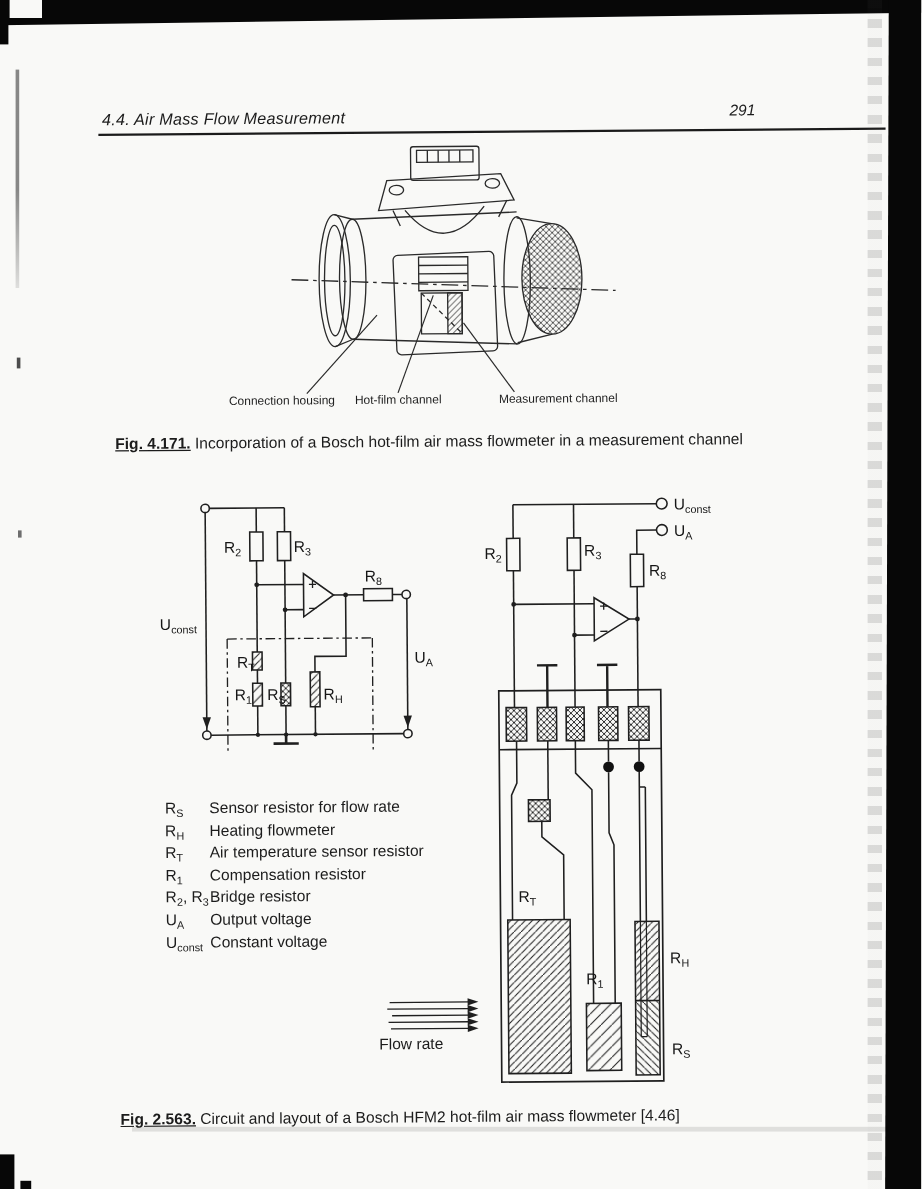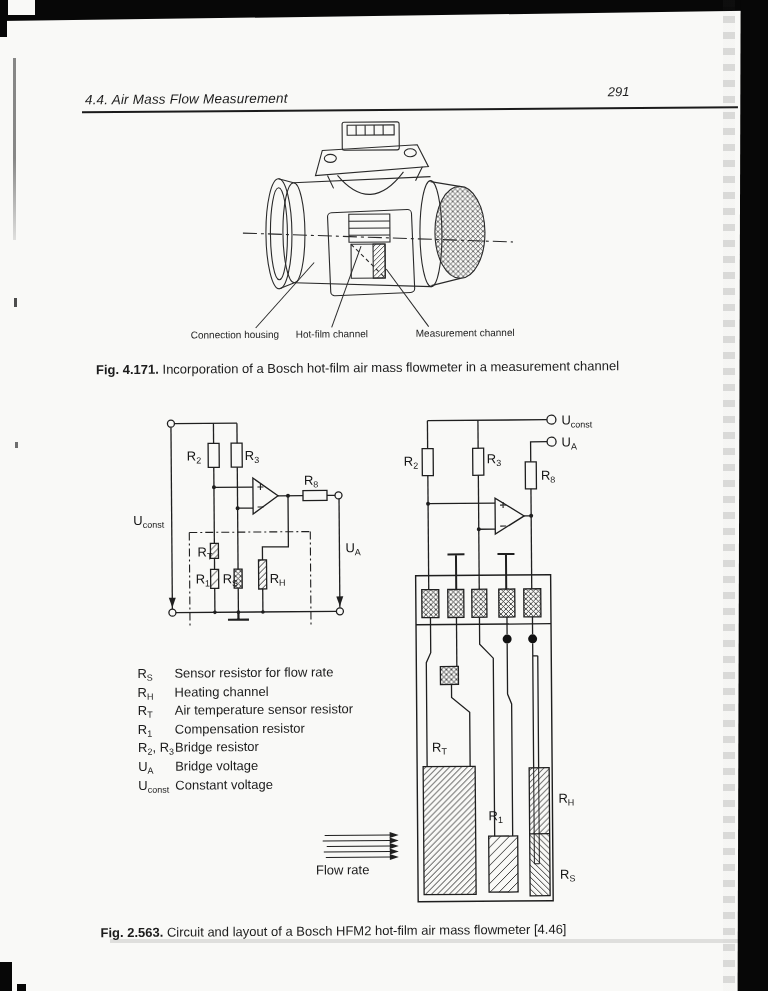--- a/index.html
+++ b/index.html
@@ -24,21 +24,21 @@
 
   #content{position:absolute;inset:0;z-index:1;transform:rotate(-0.45deg);transform-origin:50% 50%;}
 
   .hdr-title{position:absolute;left:88px;top:90px;font-style:italic;font-size:13.5px;letter-spacing:.2px;}
   .hdr-page{position:absolute;left:611px;top:86px;font-style:italic;font-size:13px;}
   .hdr-rule{position:absolute;left:85px;top:109px;width:656px;height:2px;background:#1b1b1b;}
 
   .caption{position:absolute;font-size:13px;white-space:nowrap;}
   #cap1{left:97px;top:360px;}
   #cap2{left:97px;top:923px;}
-  .caption b{font-weight:bold;}
+  .caption b{font-weight:bold;text-decoration:underline;}
 
   .figlabel{position:absolute;font-size:10px;white-space:nowrap;color:#1e1e1e;}
 
   .clbl{position:absolute;font-size:13px;white-space:nowrap;color:#161616;}
   .clbl .sub{font-size:9px;position:relative;top:3px;}
 
   #legend{position:absolute;left:136px;top:664px;width:290px;}
   .lg-row{display:flex;height:18.6px;align-items:flex-start;font-size:13px;}
   .lg-sym{flex:0 0 37px;white-space:nowrap;}
   .lg-sym .sub{font-size:9px;position:relative;top:3px;}
@@ -290,37 +290,37 @@
   <div class="clbl" style="left:556px;top:792px;"><span>R</span><span class="sub">H</span></div>
   <div class="clbl" style="left:557px;top:868px;"><span>R</span><span class="sub">S</span></div>
 
   <div id="legend">
     <div class="lg-row">
       <span class="lg-sym"><span>R</span><span class="sub">S</span></span>
       <span class="lg-desc">Sensor resistor for flow rate</span>
     </div>
     <div class="lg-row">
       <span class="lg-sym"><span>R</span><span class="sub">H</span></span>
-      <span class="lg-desc">Heating channel</span>
+      <span class="lg-desc">Heating flowmeter</span>
     </div>
     <div class="lg-row">
       <span class="lg-sym"><span>R</span><span class="sub">T</span></span>
       <span class="lg-desc">Air temperature sensor resistor</span>
     </div>
     <div class="lg-row">
       <span class="lg-sym"><span>R</span><span class="sub">1</span></span>
       <span class="lg-desc">Compensation resistor</span>
     </div>
     <div class="lg-row">
       <span class="lg-sym"><span>R</span><span class="sub">2</span><span>, </span><span>R</span><span class="sub">3</span></span>
       <span class="lg-desc">Bridge resistor</span>
     </div>
     <div class="lg-row">
       <span class="lg-sym"><span>U</span><span class="sub">A</span></span>
-      <span class="lg-desc">Bridge voltage</span>
+      <span class="lg-desc">Output voltage</span>
     </div>
     <div class="lg-row">
       <span class="lg-sym"><span>U</span><span class="sub">const</span></span>
       <span class="lg-desc">Constant voltage</span>
     </div>
   </div>
 
   <div id="flowrate-label">Flow rate</div>
 
   <div class="caption" id="cap2">

